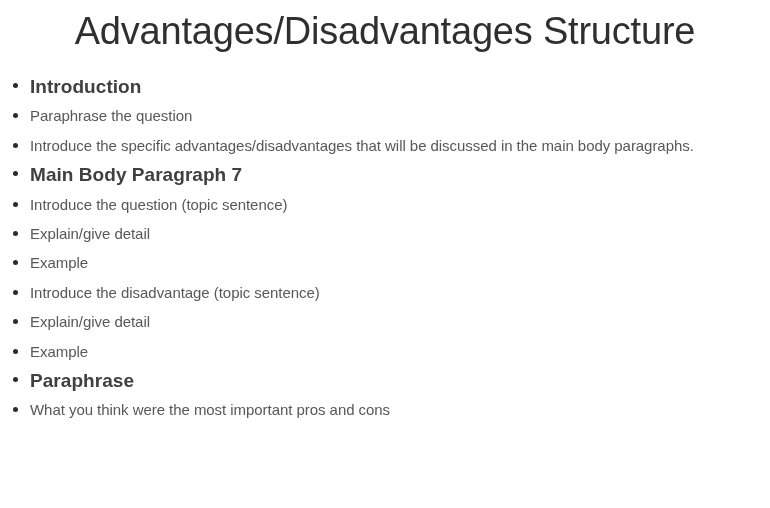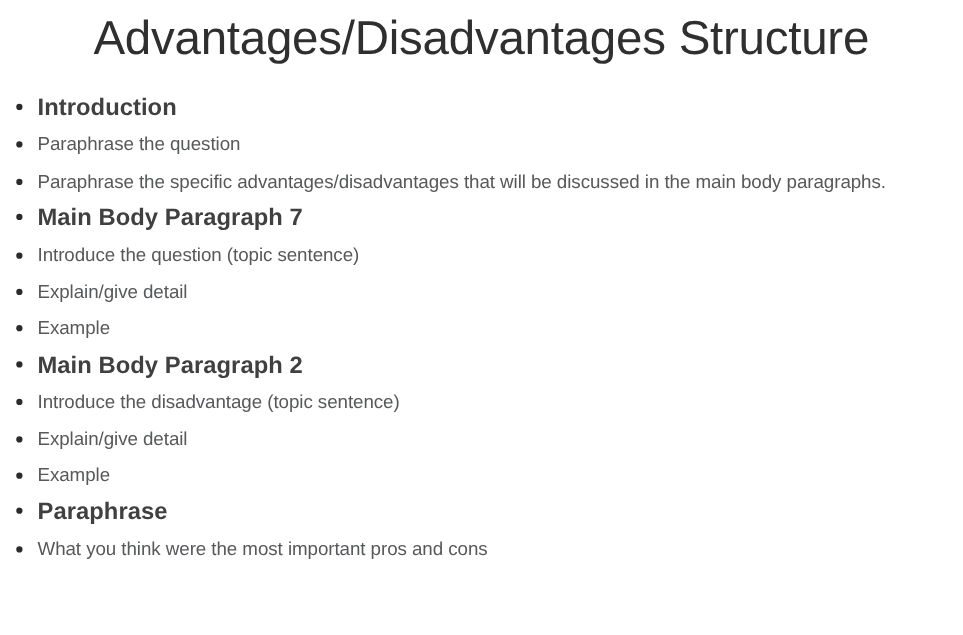--- a/index.html
+++ b/index.html
@@ -85,41 +85,37 @@
     <li class="bullet-item bold">
       <span class="dot"></span>
       <span class="item-text">Introduction</span>
     </li>
     <li class="bullet-item">
       <span class="dot"></span>
       <span class="item-text">Paraphrase the question</span>
     </li>
     <li class="bullet-item">
       <span class="dot"></span>
-      <span class="item-text">Paraphrase the specific advantages/disadvantages that will be discussed in the main body paragraphs.</span>
+      <span class="item-text">Introduce the specific advantages/disadvantages that will be discussed in the main body paragraphs.</span>
     </li>
     <li class="bullet-item bold">
       <span class="dot"></span>
       <span class="item-text">Main Body Paragraph 7</span>
     </li>
     <li class="bullet-item">
       <span class="dot"></span>
       <span class="item-text">Introduce the question (topic sentence)</span>
     </li>
     <li class="bullet-item">
       <span class="dot"></span>
       <span class="item-text">Explain/give detail</span>
     </li>
     <li class="bullet-item">
       <span class="dot"></span>
       <span class="item-text">Example</span>
-    </li>
-    <li class="bullet-item bold">
-      <span class="dot"></span>
-      <span class="item-text">Main Body Paragraph 2</span>
     </li>
     <li class="bullet-item">
       <span class="dot"></span>
       <span class="item-text">Introduce the disadvantage (topic sentence)</span>
     </li>
     <li class="bullet-item">
       <span class="dot"></span>
       <span class="item-text">Explain/give detail</span>
     </li>
     <li class="bullet-item">

